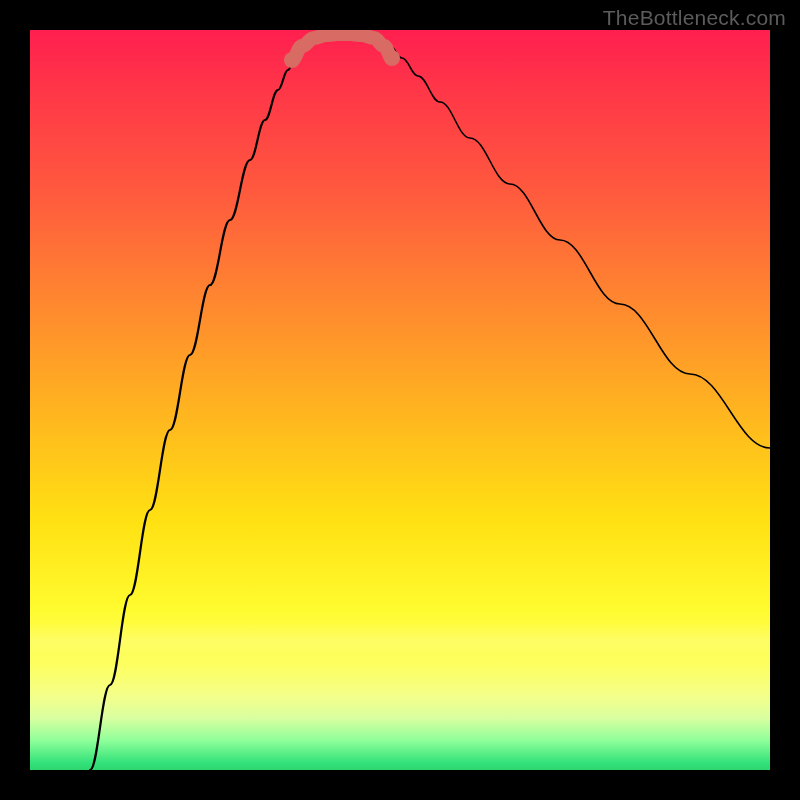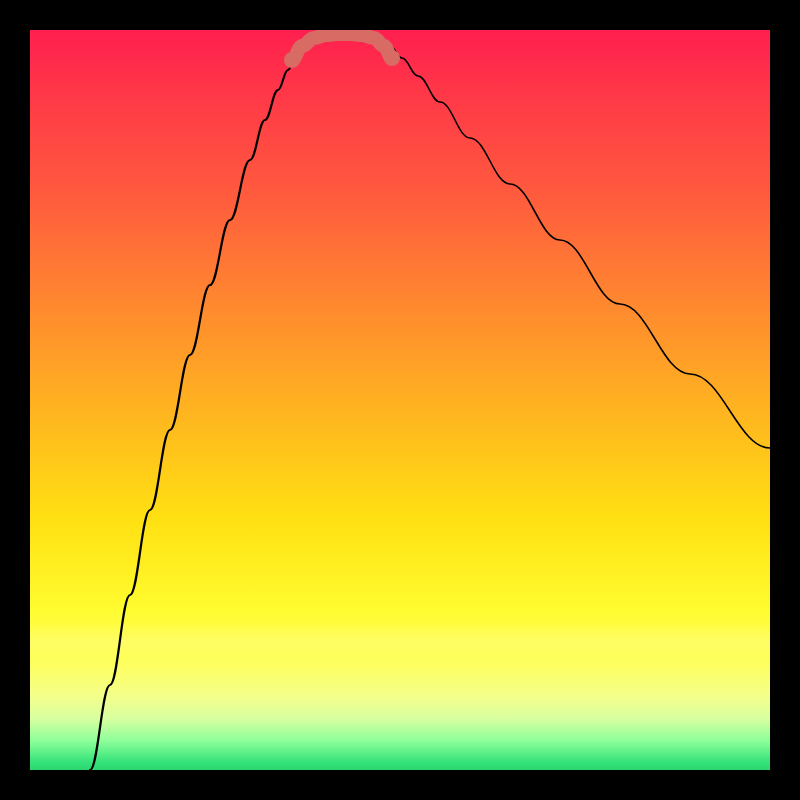--- a/index.html
+++ b/index.html
@@ -81,20 +81,21 @@
     width: 740px;
     height: 740px;
     overflow: visible;
   }
 </style>
 </head>
 <body>
 
 <div class="stage">
 
+  <div class="watermark">TheBottleneck.com</div>
 
   <div class="plot-area">
     <div class="gradient"></div>
     <div class="faint-band"></div>
 
     <svg class="curves" viewBox="0 0 740 740" preserveAspectRatio="none">
 
       <path id="path-left" fill="none" stroke="#000000" stroke-width="2.2" stroke-linecap="round" stroke-linejoin="round" d="M 60 740 C 68.0 740.0, 72.0 655.0, 80.0 655.0 C 88.0 655.0, 92.0 565.0, 100.0 565.0 C 108.0 565.0, 112.0 480.0, 120.0 480.0 C 128.0 480.0, 132.0 400.0, 140.0 400.0 C 148.0 400.0, 152.0 325.0, 160.0 325.0 C 168.0 325.0, 172.0 255.0, 180.0 255.0 C 188.0 255.0, 192.0 190.0, 200.0 190.0 C 208.0 190.0, 212.0 130.0, 220.0 130.0 C 226.0 130.0, 229.0 90.0, 235.0 90.0 C 240.2 90.0, 242.8 60.0, 248.0 60.0 C 252.0 60.0, 254.0 40.0, 258.0 40.0 C 261.2 40.0, 262.8 25.0, 266.0 25.0 C 268.4 25.0, 269.6 16.0, 272.0 16.0 C 274.4 16.0, 275.6 10.0, 278.0 10.0"></path>
 
       <path id="path-right" fill="none" stroke="#000000" stroke-width="1.6" stroke-linecap="round" stroke-linejoin="round" d="M 352 10 C 355.2 10.0, 356.8 16.0, 360.0 16.0 C 364.8 16.0, 367.2 28.0, 372.0 28.0 C 378.4 28.0, 381.6 46.0, 388.0 46.0 C 396.8 46.0, 401.2 72.0, 410.0 72.0 C 422.0 72.0, 428.0 108.0, 440.0 108.0 C 456.0 108.0, 464.0 154.0, 480.0 154.0 C 500.0 154.0, 510.0 210.0, 530.0 210.0 C 554.0 210.0, 566.0 274.0, 590.0 274.0 C 618.0 274.0, 632.0 344.0, 660.0 344.0 C 692.0 344.0, 708.0 418.0, 740.0 418.0"></path>

